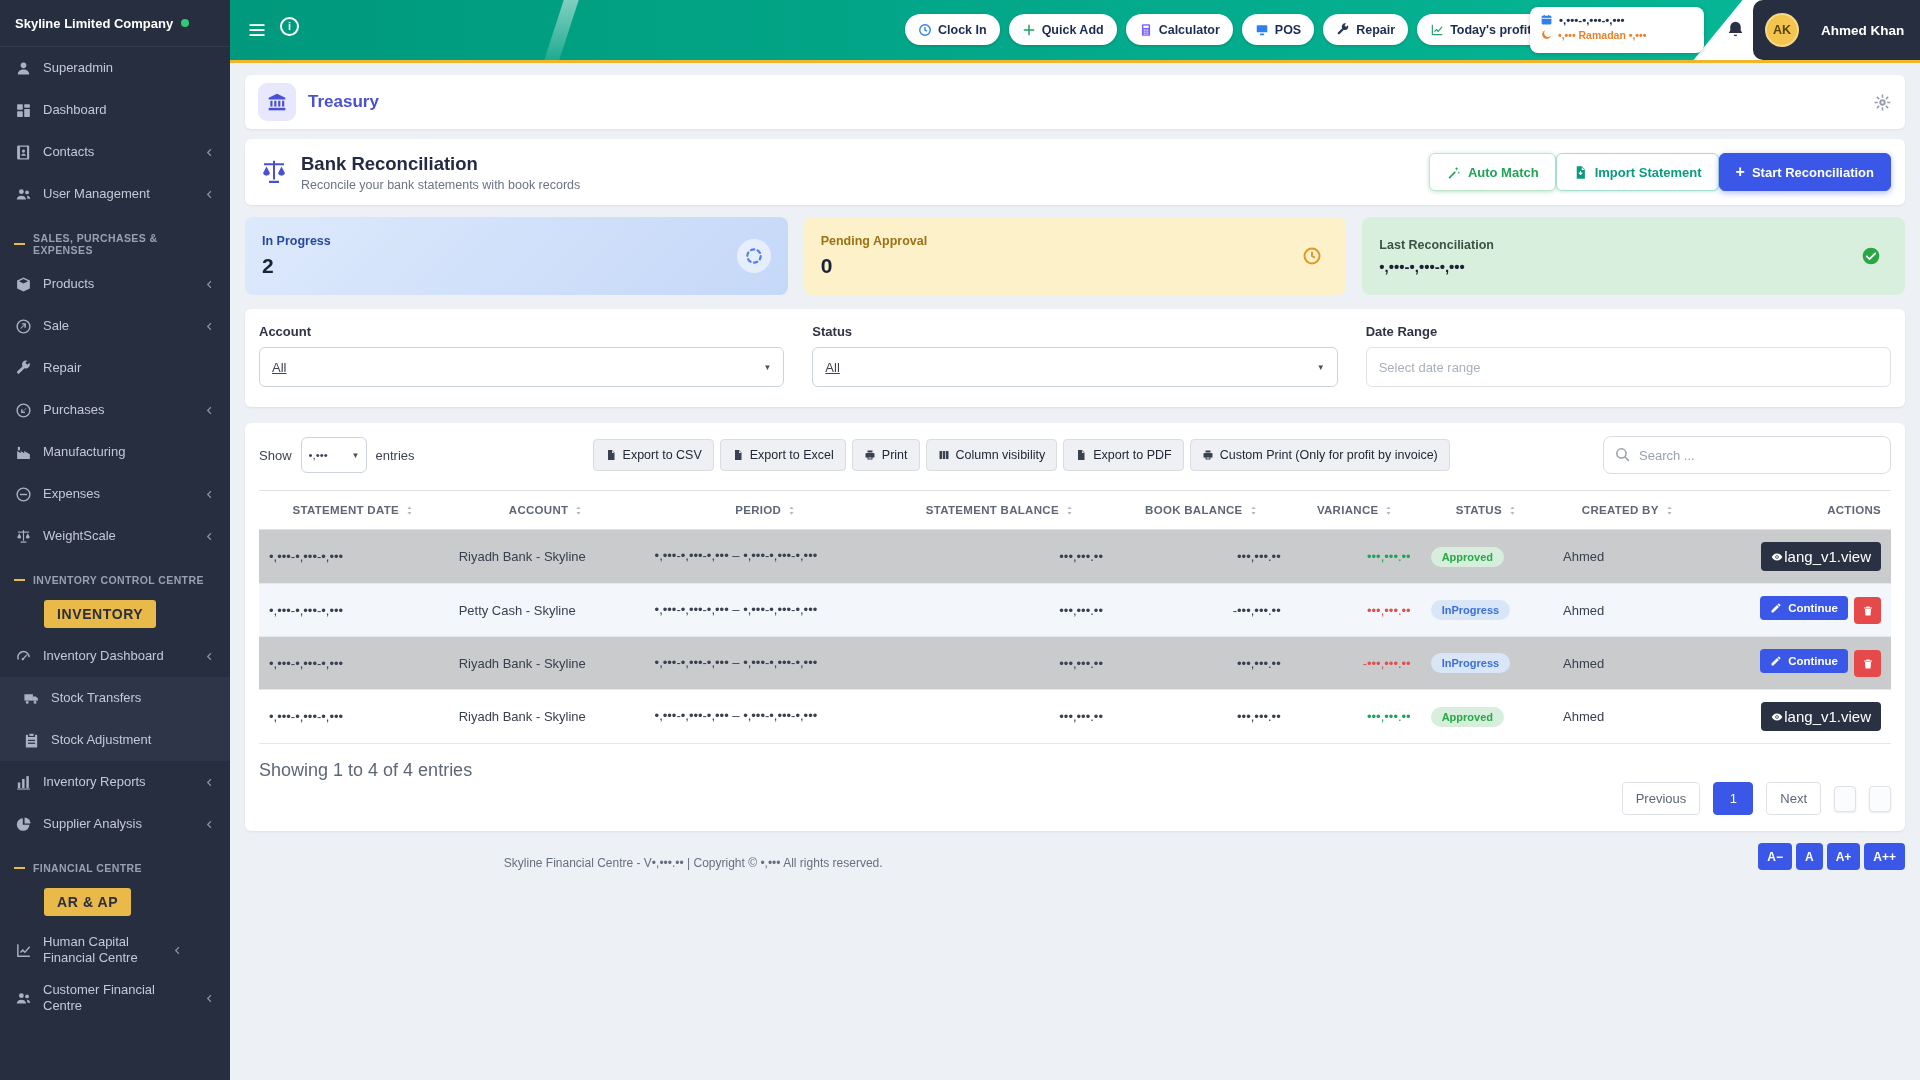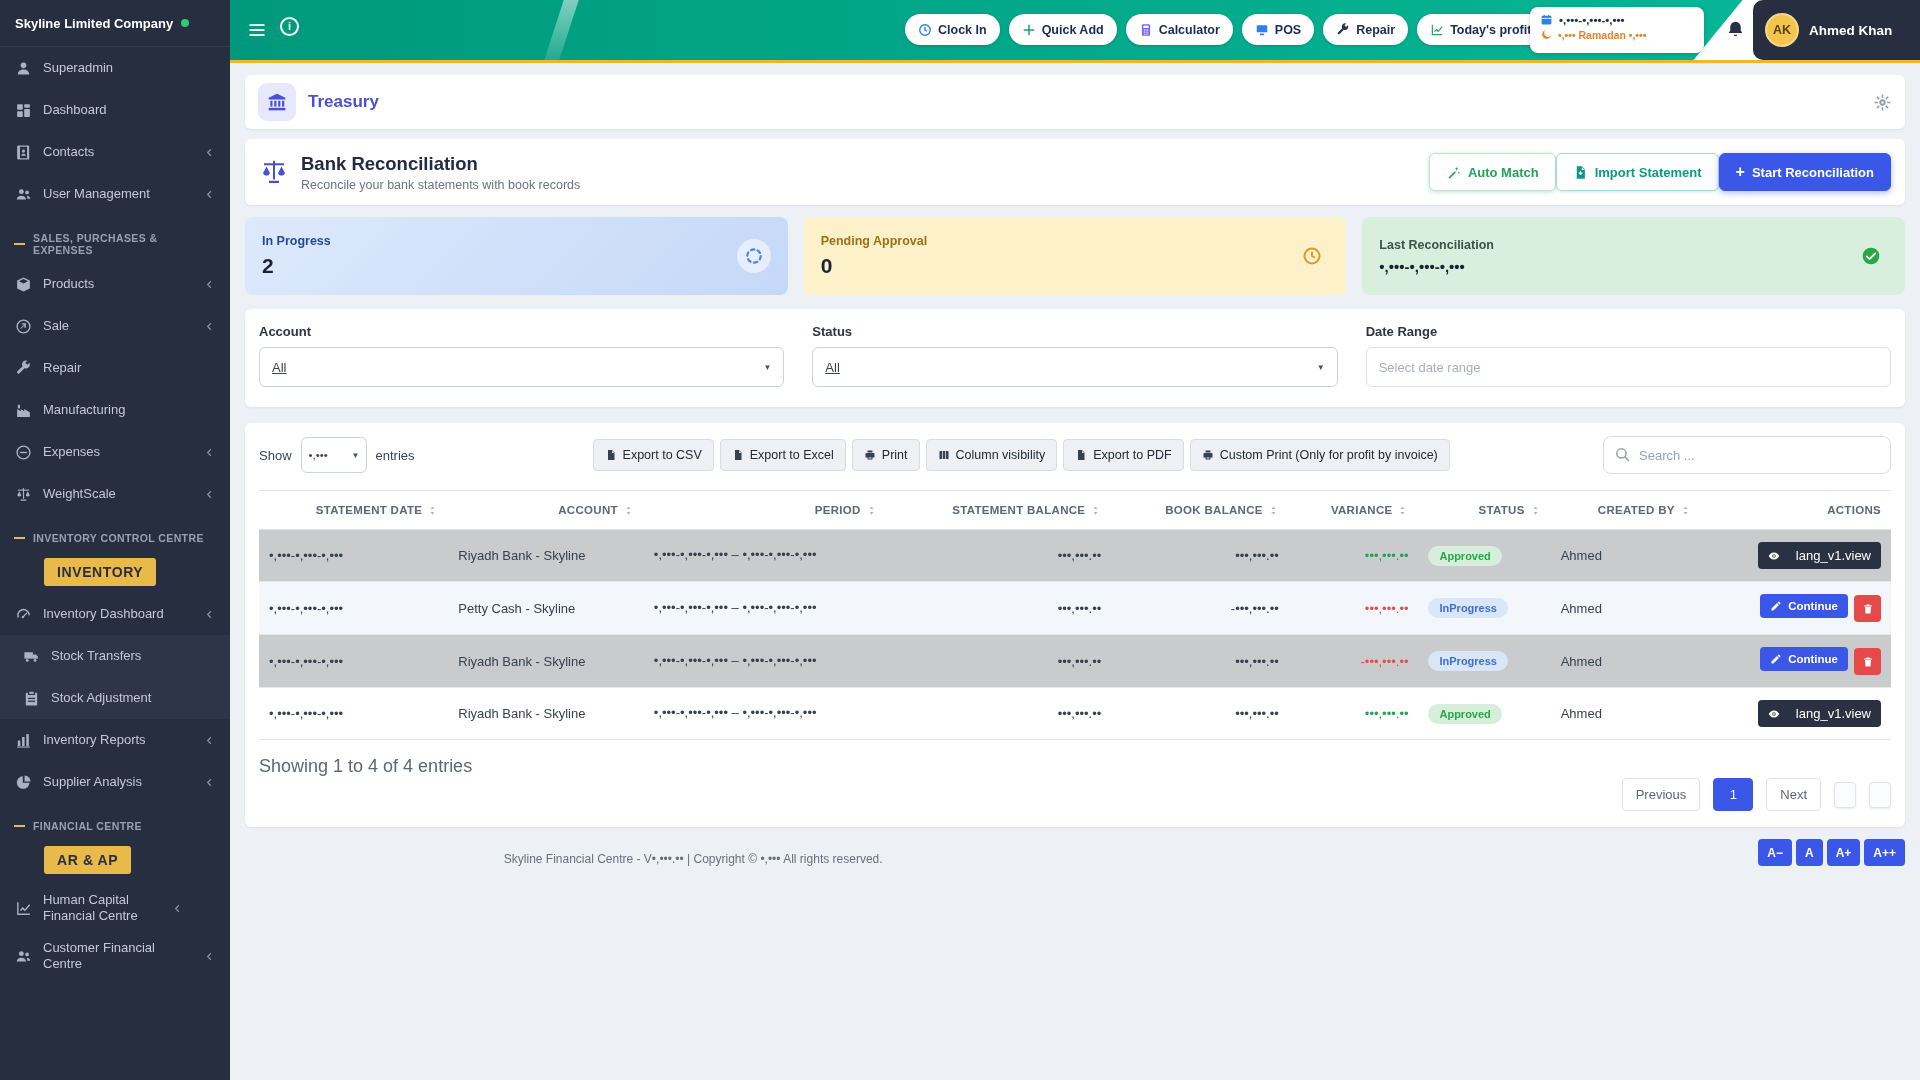--- a/index.html
+++ b/index.html
@@ -41,21 +41,21 @@
   .pillrow { position:absolute; left:675px; top:14px; display:flex; gap:9px; }
   .pill { height:31px; display:flex; align-items:center; gap:6px; padding:0 13px; border-radius:16px; background:#fff; border:none; font-size:12.5px; font-weight:bold; color:#1c2b52; box-shadow:0 1px 3px rgba(0,0,0,.18); cursor:pointer; white-space:nowrap; }
   .pic { width:14px; height:14px; flex:none; }
   .pic svg { width:14px; height:14px; }
   .ic-blue { color:#2f80ed; } .ic-green { color:#21a06a; } .ic-purple { color:#7b61ff; } .ic-navy { color:#27364f; }
   .datebox { position:absolute; left:1300px; top:7px; width:174px; height:46px; background:#fff; border-radius:8px; box-shadow:0 1px 4px rgba(0,0,0,.2); padding:6px 10px 0; cursor:pointer; }
   .d1 { display:flex; align-items:center; gap:6px; font-size:11.5px; font-weight:bold; color:#203055; }
   .d2 { display:flex; align-items:center; gap:5px; font-size:10.5px; font-weight:bold; color:#e8822e; margin-top:2px; }
   .cic { width:13px; height:13px; } .cic svg { width:13px; height:13px; }
   .bell { position:absolute; left:1495px; top:19px; width:21px; height:21px; background:none; border:none; color:#2b3145; cursor:pointer; }
-  .userbox { position:absolute; left:1523px; top:0; width:167px; height:60px; background:#272e3f; border-radius:10px 0 0 10px; display:flex; align-items:center; gap:10px; padding:0 12px; cursor:pointer; }
+  .userbox { position:absolute; left:1523px; top:0; width:167px; height:60px; background:#272e3f; border-radius:10px 0 0 10px; display:flex; align-items:center; gap:22px; padding:0 12px; cursor:pointer; }
   .avatar { width:34px; height:34px; border-radius:50%; background:#f3c54f; border:2px solid rgba(255,255,255,.35); color:#5a4300; font-size:12.5px; font-weight:bold; display:flex; align-items:center; justify-content:center; flex:none; }
   .uname { color:#fff; font-size:13.5px; font-weight:bold; }
 
   
   .content { flex:1; padding:12px 15px 12px; overflow:hidden; }
   .card { background:#fff; border-radius:6px; box-shadow:0 1px 2px rgba(25,35,60,.08); }
 
   .treasury { height:54px; display:flex; align-items:center; gap:12px; padding:0 13px; margin-bottom:10px; }
   .tre-ic { width:38px; height:38px; border-radius:9px; background:#e7e8fc; color:#4a50d3; display:flex; align-items:center; justify-content:center; flex:none; }
   .tre-ic svg { width:20px; height:20px; }
@@ -110,35 +110,35 @@
   .exports { display:flex; gap:6px; margin-left:178px; }
   .expbtn { height:32px; display:flex; align-items:center; gap:6px; padding:0 11px; background:#eef0f3; border:1px solid #d8dde3; border-radius:4px; font-size:12.5px; color:#222836; cursor:pointer; white-space:nowrap; }
   .expbtn .eic { width:12px; height:12px; color:#39404f; } .expbtn .eic svg { width:12px; height:12px; }
   .search { margin-left:auto; position:relative; width:288px; }
   .search input { width:100%; height:38px; border:1px solid #d8dde3; border-radius:8px; padding:0 12px 0 35px; font-size:13px; color:#3d4454; }
   .search input::placeholder { color:#9aa2b1; }
   .search .sicn { position:absolute; left:11px; top:10px; width:17px; height:17px; color:#9aa2b1; }
   .search .sicn svg { width:17px; height:17px; }
 
   table { width:100%; border-collapse:collapse; }
-  thead th { font-size:11.5px; font-weight:bold; color:#5d6778; letter-spacing:.3px; text-align:right; padding:13px 10px; border-top:1px solid #dfe3e8; border-bottom:1px solid #dfe3e8; white-space:nowrap; cursor:pointer; }
+  thead th { font-size:11.5px; font-weight:bold; color:#5d6778; letter-spacing:.3px; text-align:center; padding:13px 10px; border-top:1px solid #dfe3e8; border-bottom:1px solid #dfe3e8; white-space:nowrap; cursor:pointer; }
   thead th.rt { text-align:right; }
   .thint { display:inline-flex; align-items:center; gap:5px; }
   .sort { width:11px; height:11px; color:#b3bac6; } .sort svg { width:11px; height:11px; }
   tbody td { font-size:13px; color:#39404f; padding:12px 10px; border-bottom:1px solid #e4e7eb; vertical-align:middle; }
   tr.gray { background:#c9cbcd; }
   tr.lblue { background:#f3f7fc; }
   td.num { text-align:right; white-space:nowrap; }
   td.pos { color:#21a455; } td.neg { color:#e0504f; }
   td.period { max-width:300px; line-height:1.45; }
   .badge { display:inline-block; padding:4px 11px; border-radius:10px; font-size:11px; font-weight:bold; }
   .badge.approved { background:#d7eedd; color:#28a745; }
   .badge.inprogress { background:#d9e6f8; color:#3c6fd6; }
   td.actcell { text-align:right; white-space:nowrap; }
-  .viewbtn { background:#2a3143; color:#fff; font-size:13px; padding:6px 10px; border-radius:4px; display:inline-flex; gap:16px; align-items:center; border:none; cursor:pointer; }
+  .viewbtn { background:#2a3143; color:#fff; font-size:15px; padding:6px 10px; border-radius:4px; display:inline-flex; gap:1px; align-items:center; border:none; cursor:pointer; }
   .contbtn { background:#3a57e8; color:#fff; font-size:11.5px; font-weight:bold; padding:6px 10px; border-radius:4px; display:inline-flex; gap:6px; align-items:center; border:none; cursor:pointer; }
   .delbtn { background:#e64949; color:#fff; width:27px; height:27px; border-radius:4px; border:none; display:inline-flex; align-items:center; justify-content:center; margin-left:6px; vertical-align:middle; cursor:pointer; }
   .abic { width:12px; height:12px; } .abic svg { width:12px; height:12px; }
 
   .tfoot { display:flex; align-items:flex-start; justify-content:space-between; margin-top:16px; }
   .showing { font-size:18px; color:#5d6778; }
   .pager { display:flex; gap:13px; margin-top:22px; align-items:center; }
   .pgbtn { min-width:40px; height:33px; padding:0 13px; border:1px solid #dfe3e8; border-radius:4px; background:#fff; color:#5d6778; font-size:13px; cursor:pointer; }
   .pgbtn.active { background:#3a57e8; color:#fff; border-color:#3a57e8; }
   .pgbtn.mini { min-width:22px; width:22px; height:26px; padding:0; background:#fbfcfd; box-shadow:0 1px 2px rgba(0,0,0,.08); }
@@ -238,20 +238,34 @@
         </svg>
       </span>
   </div>
   <div class="nav-item">
     <span class="nic">
         <svg viewBox="0 0 24 24" fill="currentColor">
           <path d="M21 6.5a5.5 5.5 0 01-7.5 5.1L6.6 18.5a2 2 0 11-2.8-2.8l6.9-6.9A5.5 5.5 0 0117.5 1l-3 3 2.8 2.8 3-3c.4.8.7 1.7.7 2.7z"></path>
         </svg>
       </span>
     <span class="nlabel">Repair</span>
+  </div>
+  <div class="nav-item">
+    <span class="nic">
+        <svg viewBox="0 0 24 24" fill="currentColor">
+          <path d="M12 2a10 10 0 110 20 10 10 0 010-20zm0 2a8 8 0 100 16 8 8 0 000-16z"></path>
+          <path d="M15.7 8.3l-5 5v-3h-2v5.4h5.4v-2h-3l5.3-5z"></path>
+        </svg>
+      </span>
+    <span class="nlabel">Purchases</span>
+    <span class="chev">
+        <svg viewBox="0 0 24 24" fill="none" stroke="currentColor" stroke-width="2.6">
+          <path d="M15 5l-7 7 7 7"></path>
+        </svg>
+      </span>
   </div>
   <div class="nav-item">
     <span class="nic">
         <svg viewBox="0 0 24 24" fill="currentColor">
           <path d="M3 21V10l5 3v-3l5 3v-3l8 4.5V21H3z"></path>
           <rect x="4" y="4" width="3" height="5"></rect>
         </svg>
       </span>
     <span class="nlabel">Manufacturing</span>
   </div>

